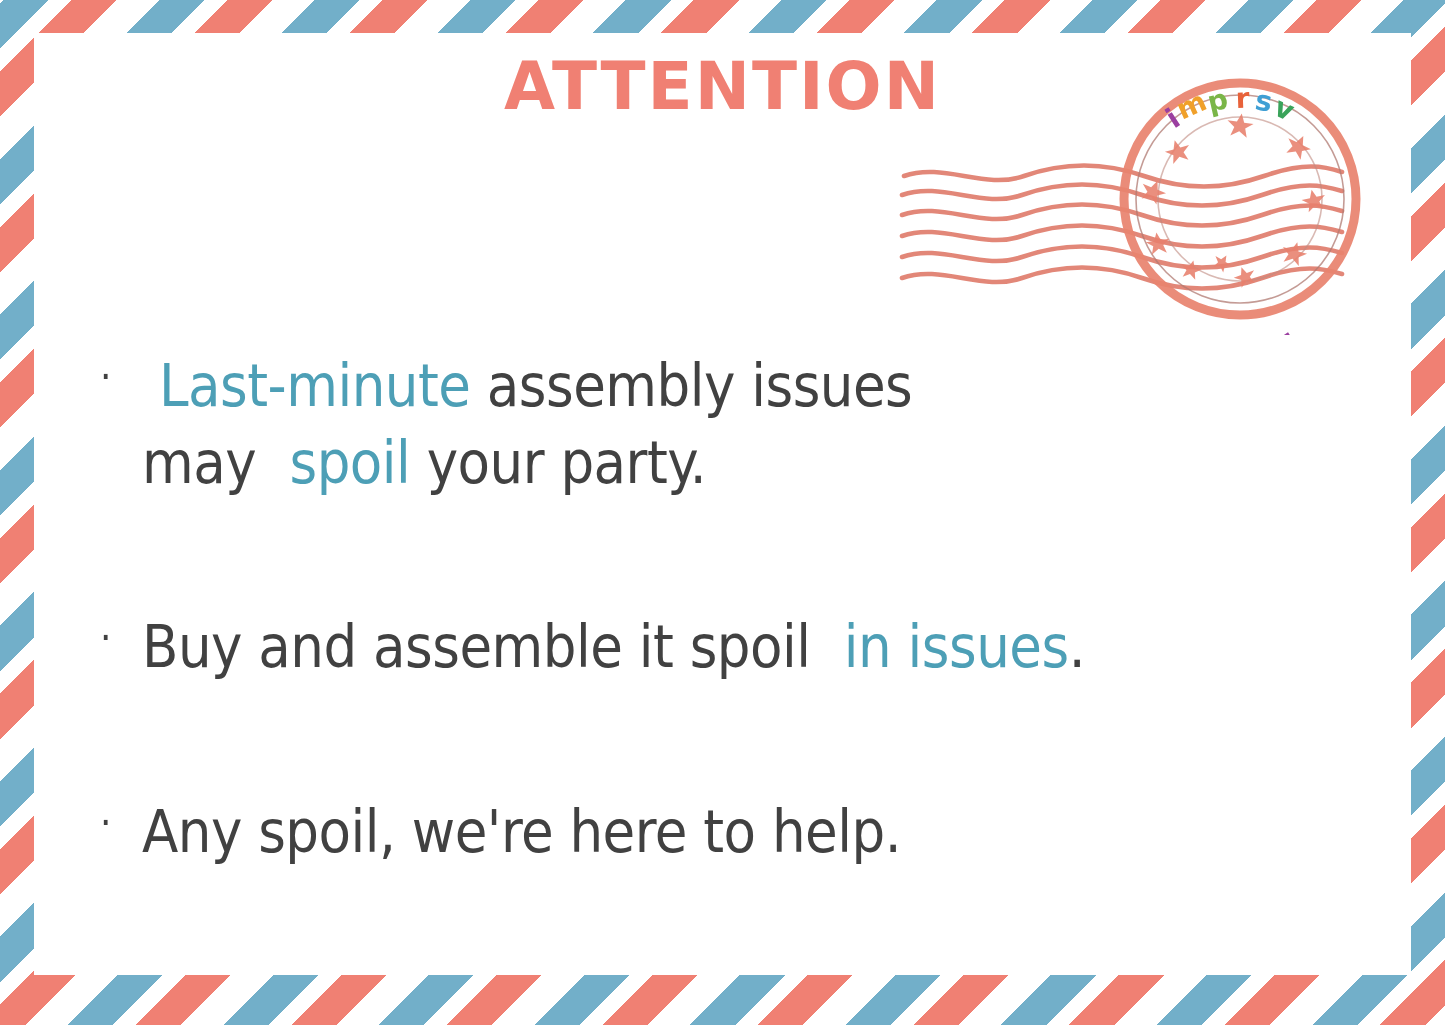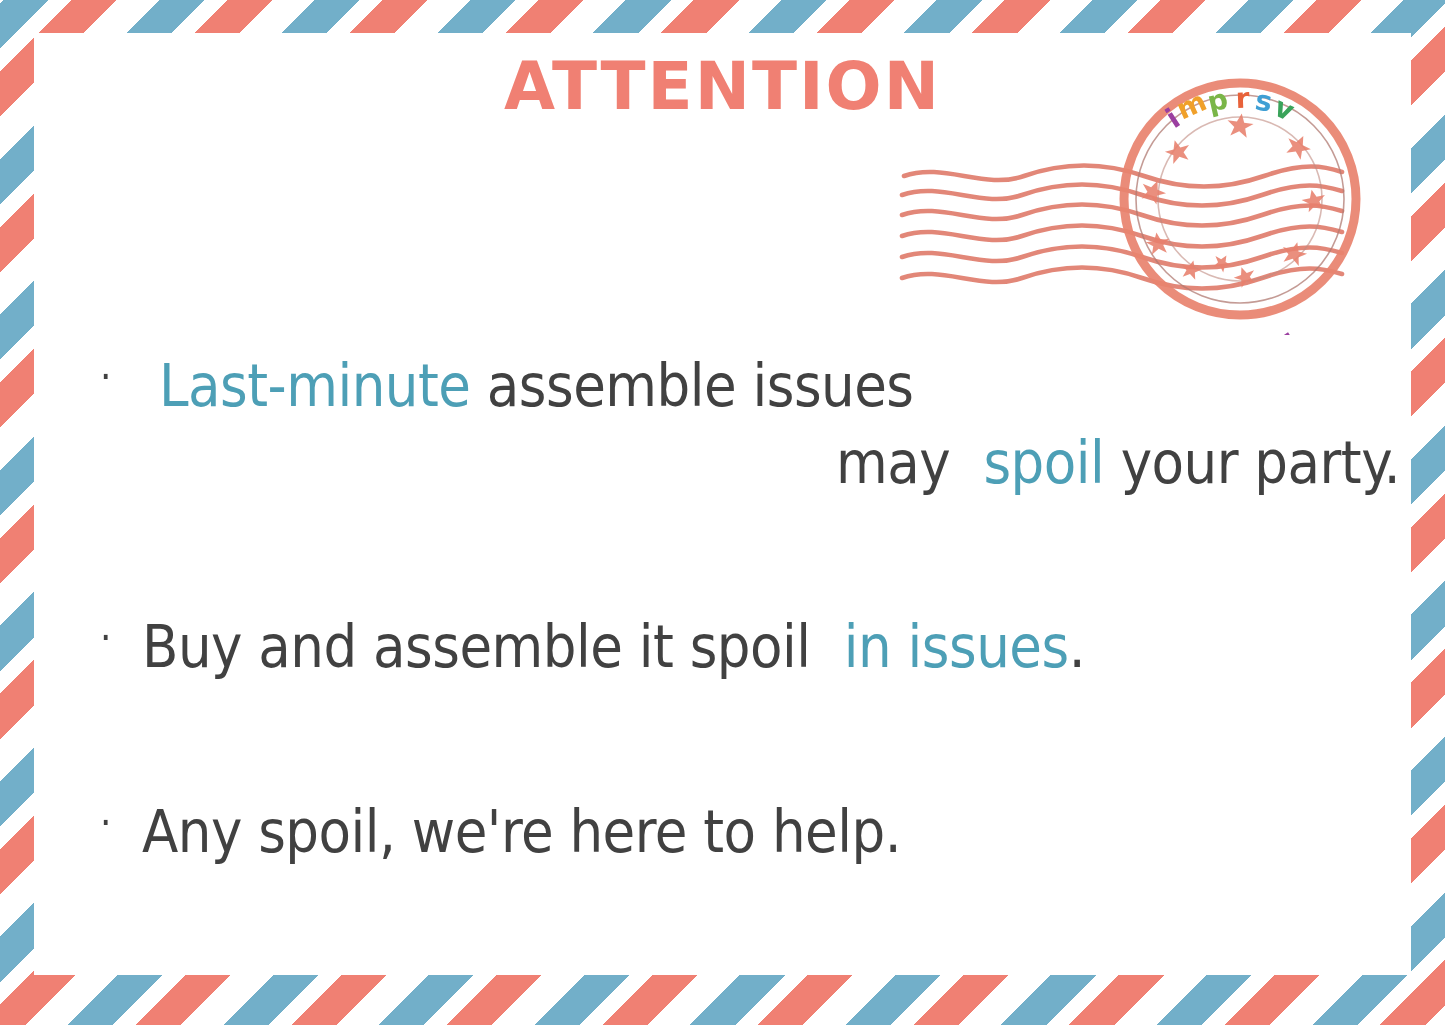--- a/index.html
+++ b/index.html
@@ -100,21 +100,21 @@
     text-align:left;
   }
   .bullet .btext { flex:1 1 auto; }
   .hl { color:#4d9fb6;margin-left:17px; }
 
   #bullet-1 { margin-top:0px; }
   #bullet-2 { margin-top:108px; }
   #bullet-3 { margin-top:108px; }
 
   
-  .line2 { display:block;text-align:right; }
+  .line2 { display:block; }
 </style>
 </head>
 <body>
 
 <div id="card">
 
   <div class="airmail-border"></div>
   <div class="border-mask"></div>
 
   <div class="content">
@@ -195,21 +195,21 @@
           <text x="382" y="44" fill="#3aa35a" transform="rotate(24 382 44)">v</text>
         </g>
       </svg>
     </div>
 
     <div class="bullets">
 
       <div class="bullet" id="bullet-1">
         <span class="dot">·</span>
         <span class="btext">
-          <span class="hl">Last-minute</span><span> assemble issues</span><br>
+          <span class="hl">Last-minute</span><span> assembly issues</span><br>
           <span class="line2">
             <span>may </span><span class="hl">spoil</span><span> your party.</span>
           </span>
         </span>
       </div>
 
       <div class="bullet" id="bullet-2">
         <span class="dot">·</span>
         <span class="btext">
           <span>Buy and assemble it spoil </span><span class="hl">in issues</span><span>.</span>

